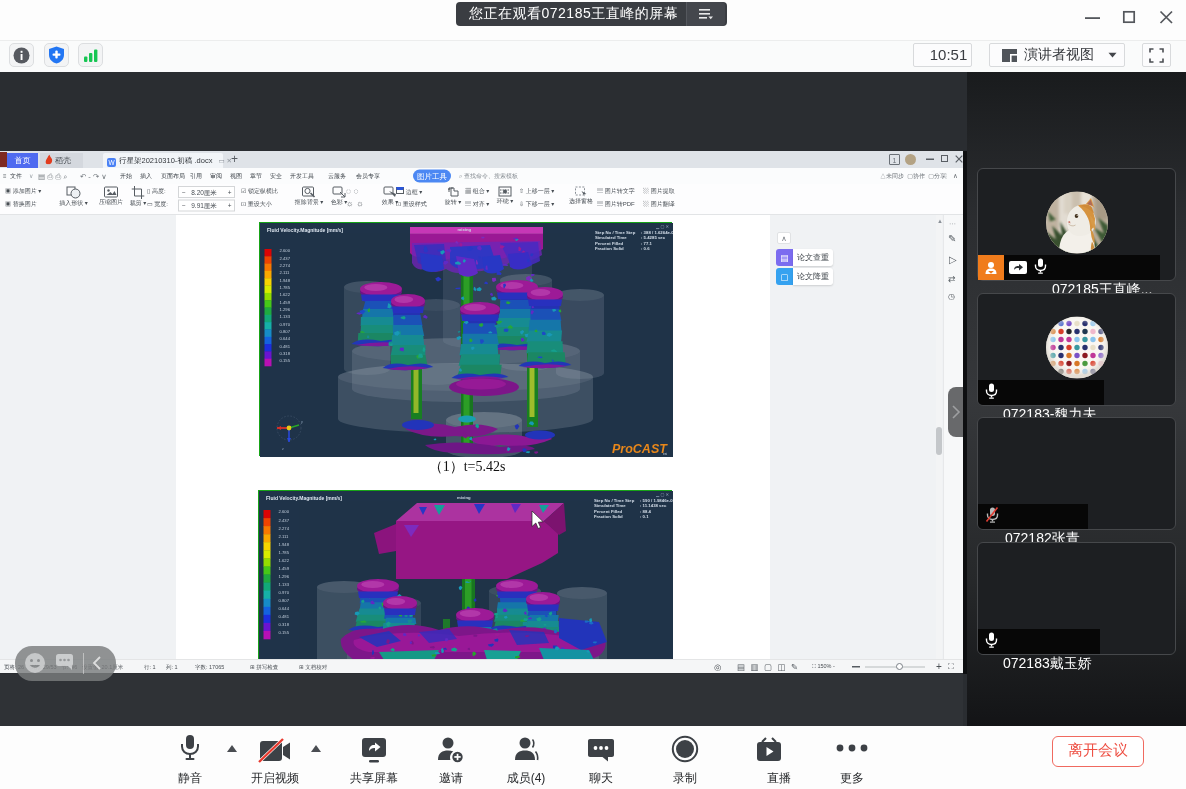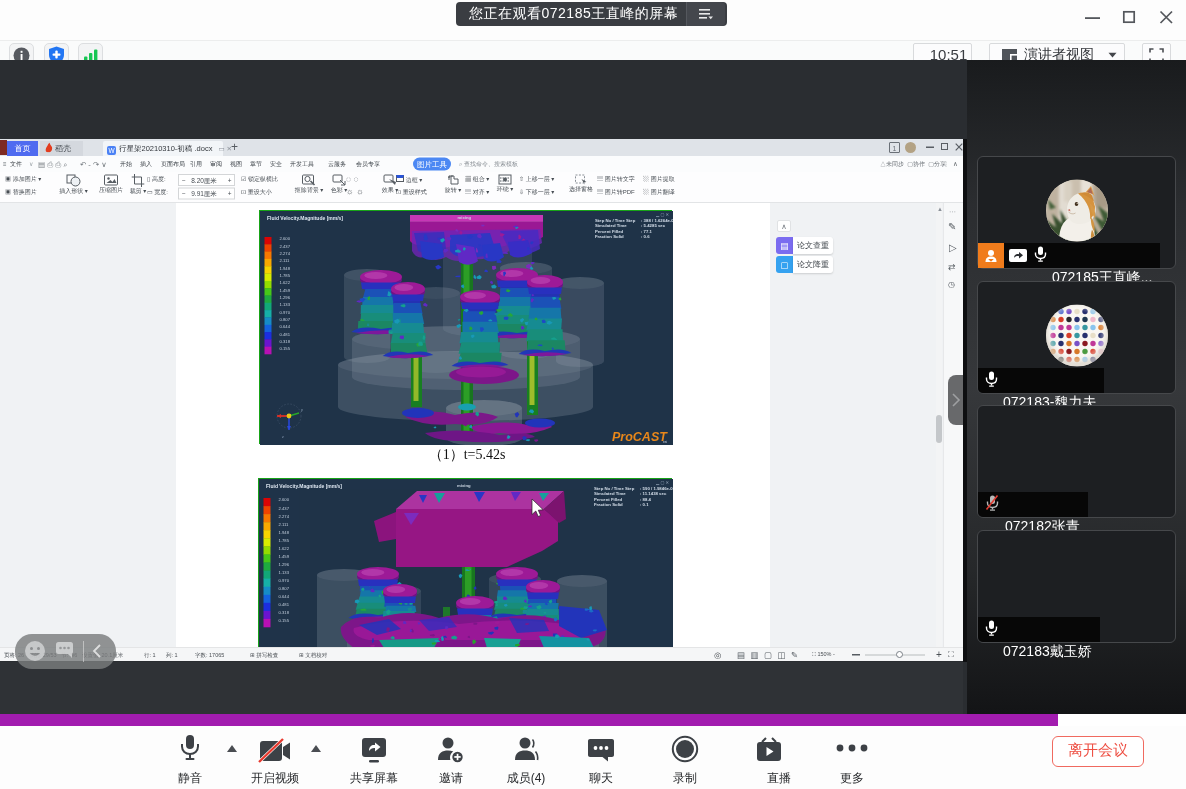--- a/index.html
+++ b/index.html
@@ -15,21 +15,21 @@
 #wincontrols { position:absolute; right:0; top:0; height:40px; }
 
 
 #topstrip { position:absolute; left:0; top:40px; width:1186px; height:32px; background:#fafbfb; border-top:1px solid #eceded; }
 .tsbtn { position:absolute; top:2px; width:25px; height:24px; border:1px solid #dcdee0; border-radius:5px; background:#f3f4f5; display:flex; align-items:center; justify-content:center; }
 #timebox { position:absolute; left:913px; top:2px; width:59px; height:24px; border:1px solid #d8dadc; background:#fcfcfd; border-radius:2px; color:#3a3d42; font-size:15px; text-align:center; line-height:22px;padding-left:12px; }
 #viewbox { position:absolute; left:989px; top:2px; width:136px; height:24px; border:1px solid #d8dadc; background:#fcfcfd; border-radius:2px; display:flex; align-items:center; color:#33363b; font-size:14px; }
 #fsbox { position:absolute; left:1142px; top:2px; width:29px; height:24px; border:1px solid #d8dadc; background:#fcfcfd; border-radius:2px; display:flex; align-items:center; justify-content:center; }
 
 
-#stage { position:absolute; left:0; top:60px; width:1186px; height:654px; background:#2b2e32; }
+#stage { position:absolute; left:0; top:72px; width:1186px; height:654px; background:#2b2e32; }
 #share { position:absolute; left:0; top:0; width:967px; height:654px; background:#2a2d31; }
 #sharebot { position:absolute; left:0; top:602px; width:963px; height:52px; background:#2f3236; }
 #sidebar { position:absolute; left:967px; top:0; width:219px; height:654px;
   background:linear-gradient(180deg,#191b1d 0%,#2b2d30 22%,#36383b 50%,#26282a 78%,#131416 100%); }
 
 
 .tile { position:absolute; left:10px; width:199px; height:113px; background:#1d1f22; border:1px solid #46484b; border-radius:6px; }
 .avatar { position:absolute; left:50%; top:50%; transform:translate(-50%,-54%); width:62px; height:62px; border-radius:50%; overflow:hidden; }
 .blueavatar { position:absolute; left:50%; top:50%; transform:translate(-50%,-54%); width:62px; height:62px; border-radius:50%; background:#2b7bf6; color:#fff; font-size:20px; display:flex; align-items:center; justify-content:center; letter-spacing:1px; }
 .label { position:absolute; left:0px; bottom:0px; height:25px; background:rgba(5,5,5,0.92); display:flex; align-items:center; color:#fff; font-size:14px; border-radius:0 0 0 5px; }

